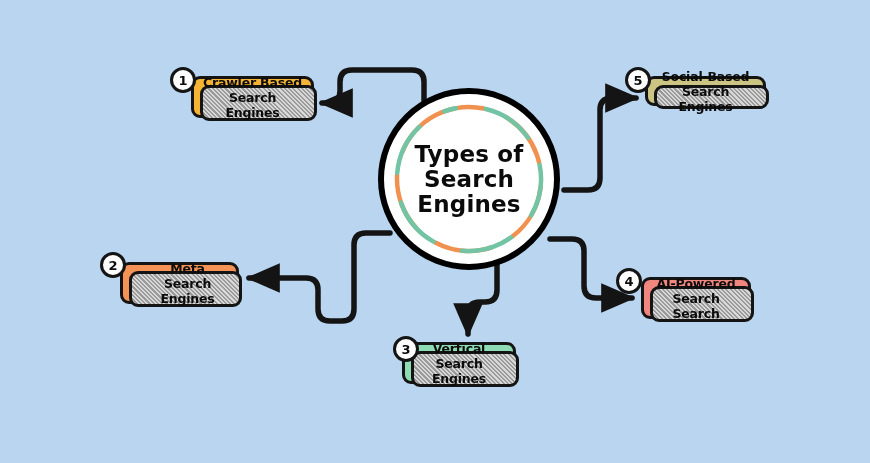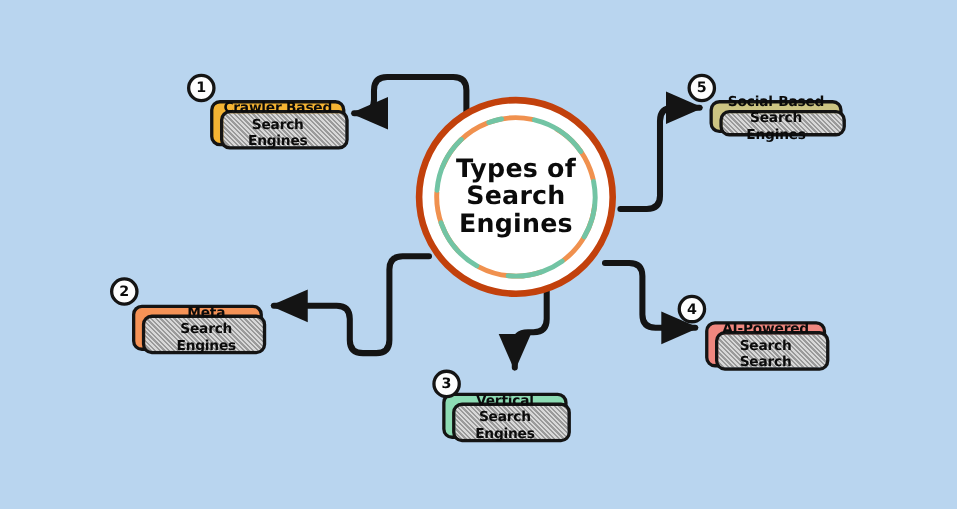--- a/index.html
+++ b/index.html
@@ -29,21 +29,21 @@
 
   
   .hub {
     position: absolute;
     left: 378px;
     top: 88px;
     width: 182px;
     height: 182px;
     border-radius: 50%;
     background: #ffffff;
-    border: 6px solid #c2410c;
+    border: 6px solid #000000;
     box-sizing: border-box;
     z-index: 6;
   }
   .hub-ring {
     position: absolute;
     left: 0;
     top: 0;
     width: 100%;
     height: 100%;
   }
@@ -65,21 +65,20 @@
 
   
   .node {
     position: absolute;
     box-sizing: border-box;
     border: 3px solid #141414;
     border-radius: 9px;
     z-index: 5;
     display: flex;
     align-items: center;
-    margin-top: 15px;
   }
   .node-shadow {
     position: absolute;
     left: 6px;
     top: 6px;
     right: -6px;
     bottom: -6px;
     border-radius: 9px;
     border: 3px solid #141414;
     background: repeating-linear-gradient(

